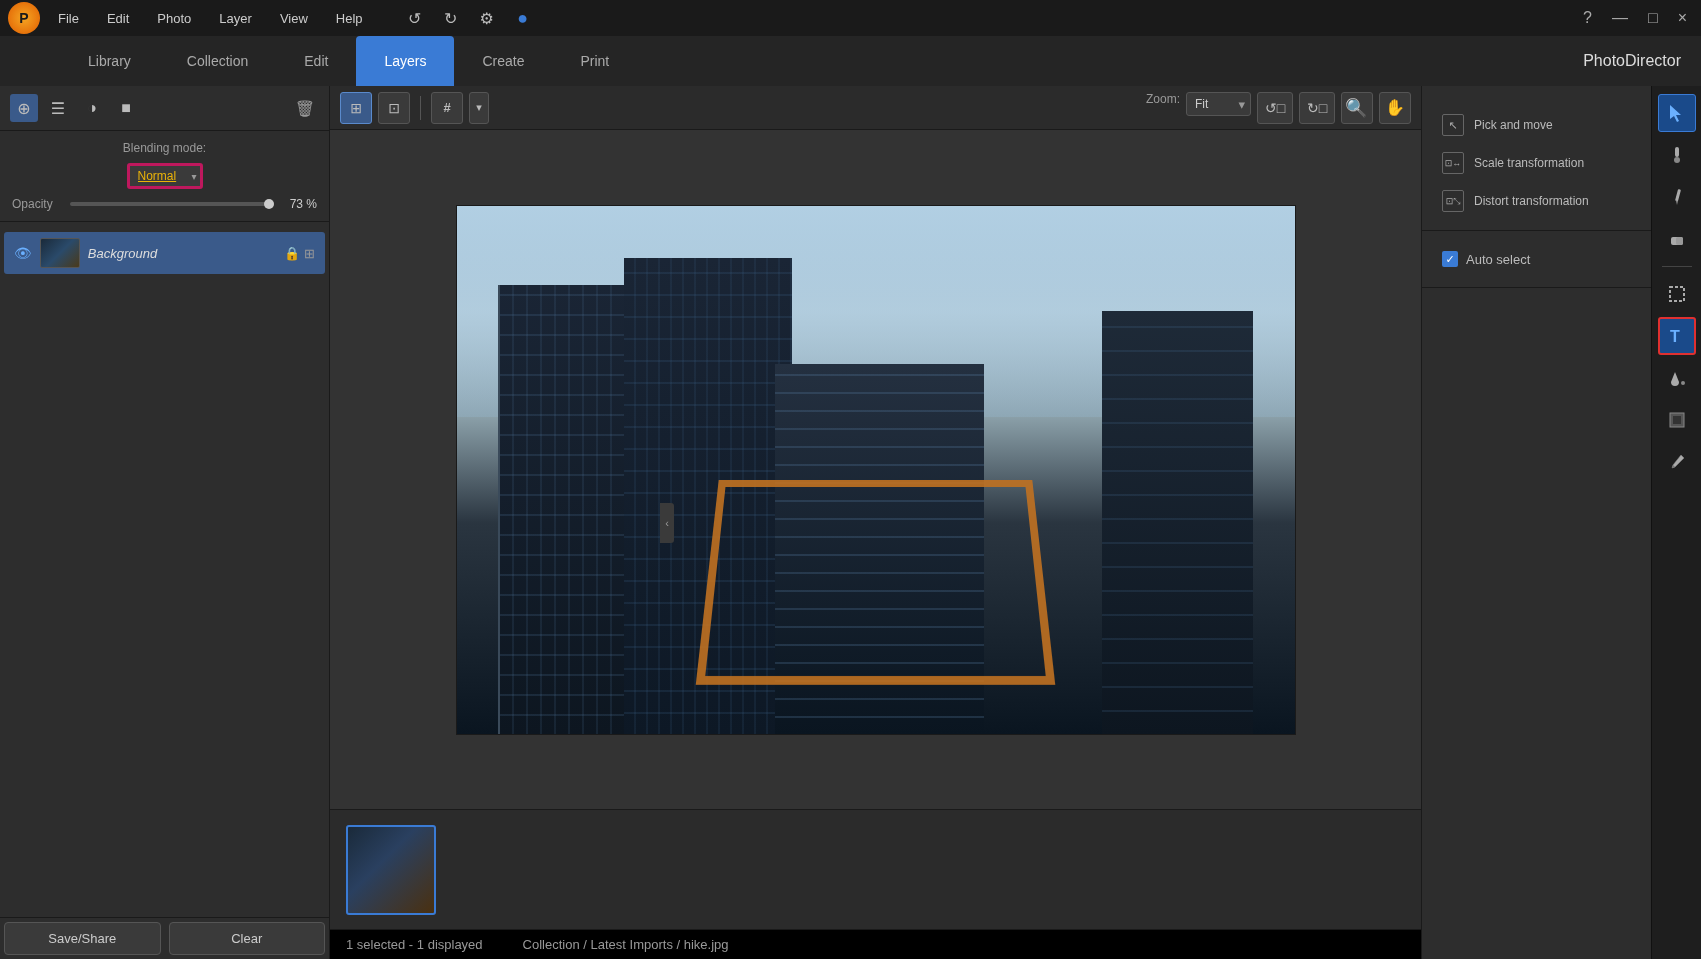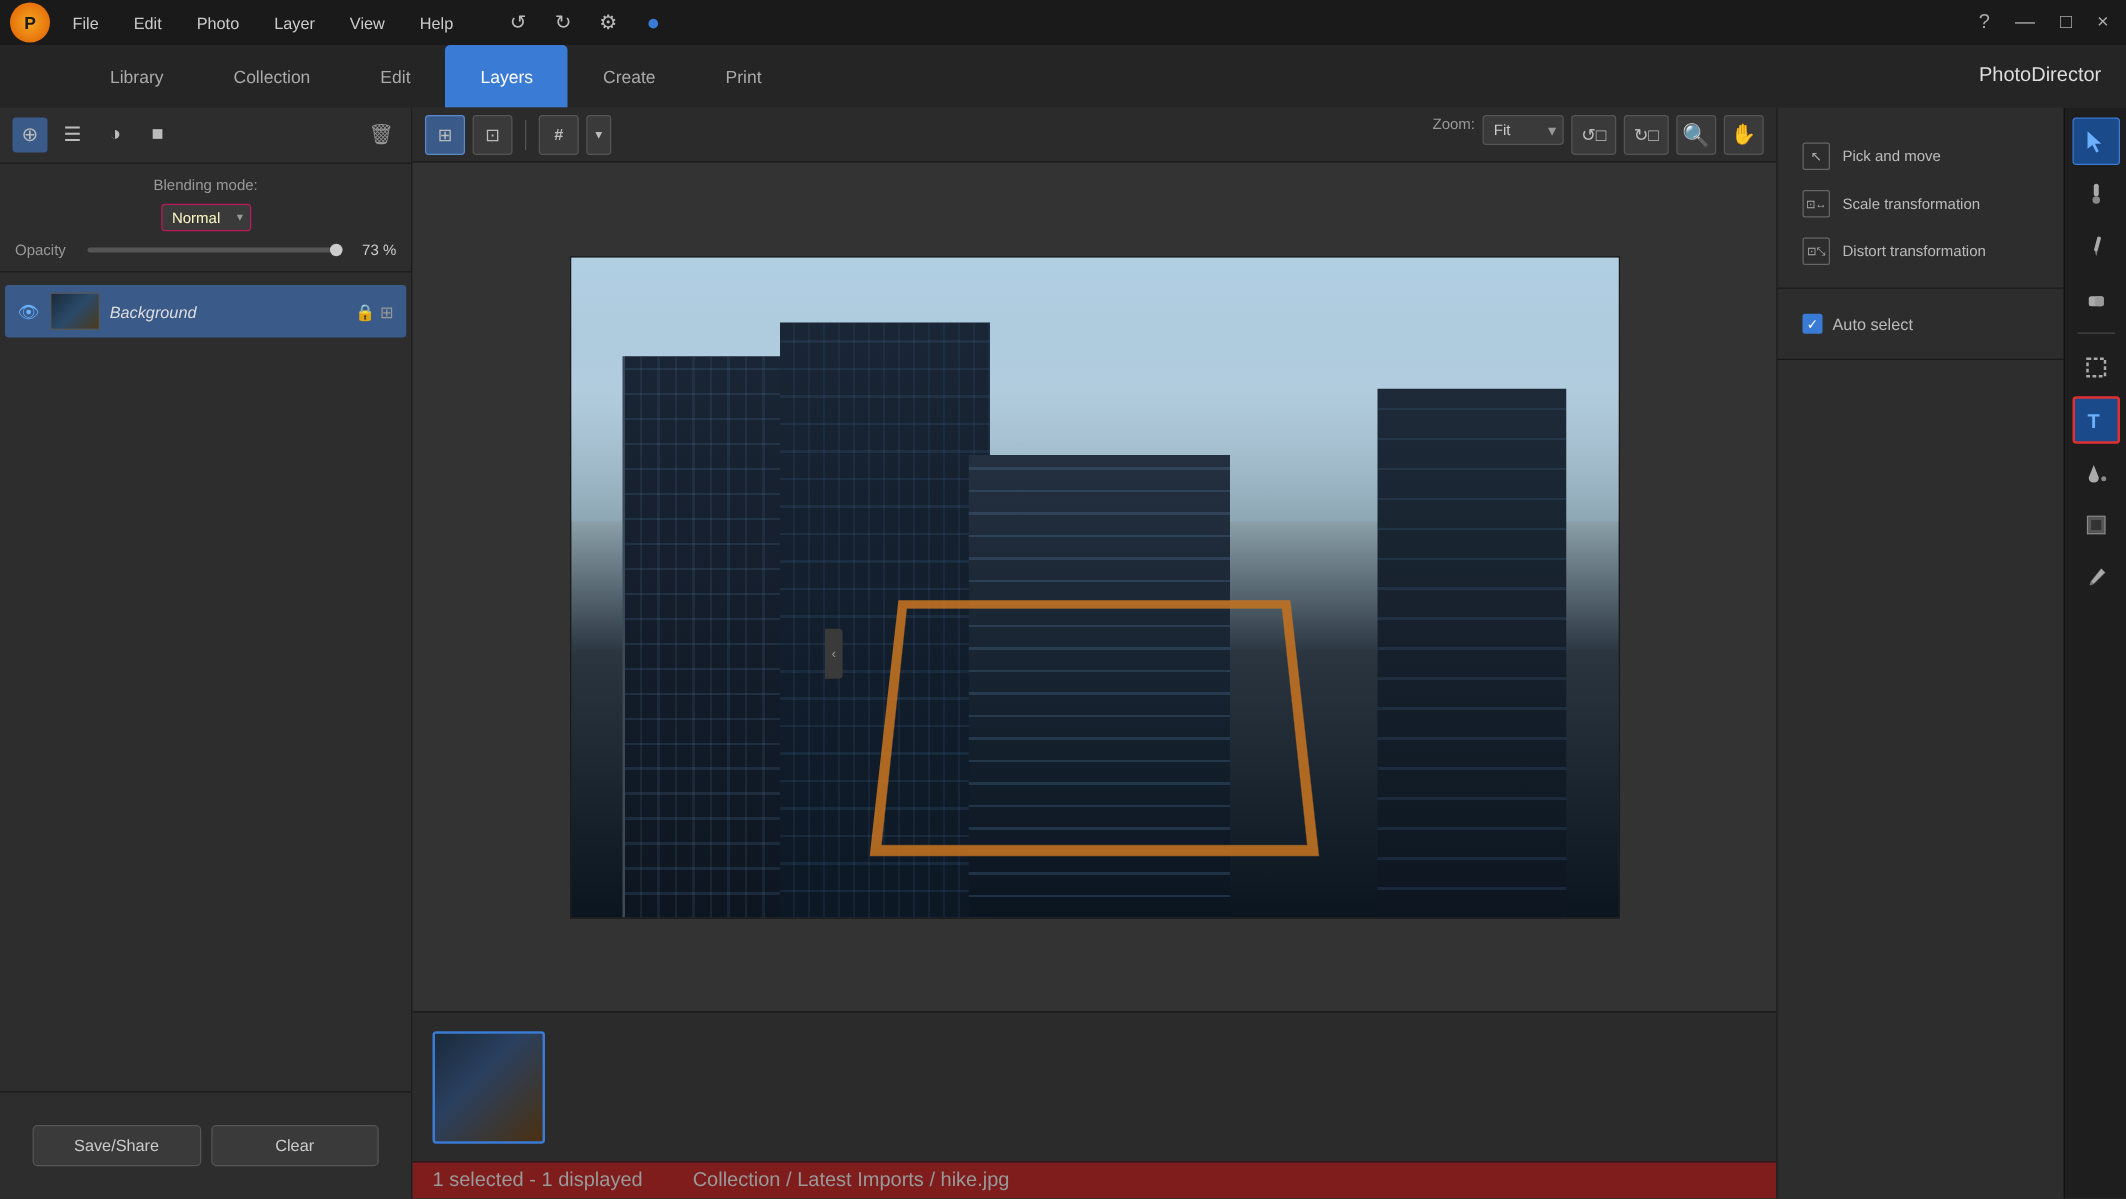--- a/index.html
+++ b/index.html
@@ -113,23 +113,23 @@
     .layer-controls {
       padding: 10px 12px;
       flex-shrink: 0;
       border-bottom: 1px solid #1a1a1a;
     }
     .blend-mode-row {
       display: flex; align-items: center; gap: 8px; margin-bottom: 8px; flex-direction: column;
     }
     .blend-label { color: #999; font-size: 12px; }
     .blend-select {
-      background: #3a3a3a; border: 1px solid #be185d; color: #fef9c3;
+      background: #3a3a3a; border: 3px solid #be185d; color: #eab308;
       padding: 3px 20px 3px 8px; border-radius: 3px; font-size: 12px;
-      cursor: pointer; appearance: none; position: relative;
+      cursor: pointer; appearance: none; position: relative; text-decoration: underline;
     }
     .blend-select-wrap {
       position: relative; display: inline-block;
     }
     .blend-select-wrap::after {
       content: '▾'; position: absolute; right: 6px; top: 50%; transform: translateY(-50%);
       color: #999; pointer-events: none; font-size: 10px;
     }
     .opacity-row {
       display: flex; align-items: center; gap: 8px;
@@ -169,21 +169,21 @@
       flex: 1; color: #ddd; font-size: 13px; font-style: italic;
     }
     .layer-icons {
       display: flex; gap: 4px;
     }
     .layer-icon {
       color: #999; font-size: 13px;
     }
 
     .left-panel-footer {
-      padding: 26px;
+      padding: 4px;
       border-top: 1px solid #1a1a1a;
       display: flex; gap: 8px;
       flex-shrink: 0;
     }
     .footer-btn {
       flex: 1; padding: 8px; background: #3a3a3a; border: 1px solid #555;
       color: #ccc; border-radius: 4px; cursor: pointer; font-size: 13px;
       text-align: center;
     }
 
@@ -311,24 +311,24 @@
       width: 90px; height: 90px;
       border: 2px solid #3a7bd5;
       border-radius: 3px;
       background: linear-gradient(135deg, #1a2a3a 0%, #2a4060 40%, #4a3010 100%);
       overflow: hidden;
       cursor: pointer; flex-shrink: 0;
     }
 
     .canvas-status {
       height: 30px;
-      background: #7f1d1d;
+      background: #000000;
       border-top: 1px solid #1a1a1a;
       display: flex; align-items: center; padding: 0 16px;
-      color: #999; font-size: 16px; gap: 40px;
+      color: #999; font-size: 13px; gap: 40px;
       flex-shrink: 0;
     }
 
     
     .right-panel {
       width: 230px;
       background: #2d2d2d;
       border-left: 1px solid #1a1a1a;
       display: flex;
       flex-direction: column;

